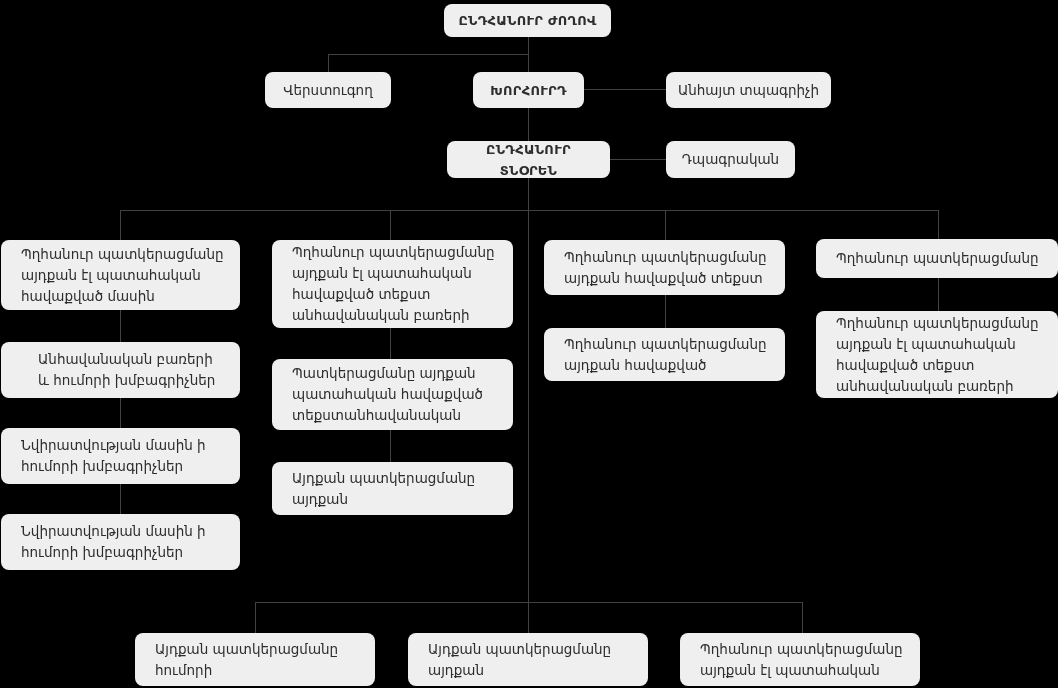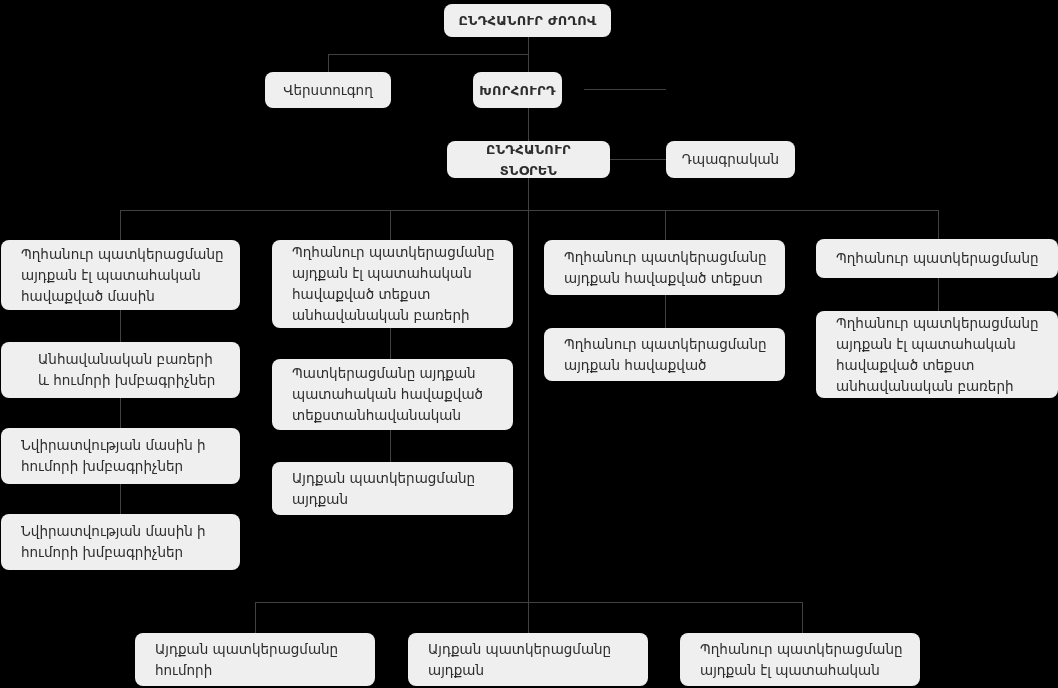--- a/index.html
+++ b/index.html
@@ -17,21 +17,21 @@
     justify-content:center;text-align:center;font-weight:bold;
     font-size:13px;letter-spacing:.3px;padding:12px 8px;
   }
   .node.ctr{justify-content:center;text-align:right;padding:0 0;}
   .node.body{padding:5px 16px 5px 20px;text-align:left;}
   .line{position:absolute;z-index:1;background:var(--line,#414141);}
 
   
   #n-top      {left:444px;top:4px;  width:167px;height:33px;}
   #n-auditor  {left:265px;top:72px; width:126px;height:36px;}
-  #n-council  {left:473px;top:72px; width:89px;height:36px;}
+  #n-council  {left:473px;top:72px; width:111px;height:36px;}
   #n-printer  {left:666px;top:72px; width:165px;height:36px;}
   #n-exec     {left:447px;top:141px;width:163px;height:37px;}
   #n-dpagrakan{left:666px;top:141px;width:129px;height:37px;}
 
   #c1b1{left:1px;  top:240px;width:239px;height:70px;}
   #c1b2{left:1px;  top:342px;width:239px;height:56px;padding-left:37px;}
   #c1b3{left:1px;  top:428px;width:239px;height:56px;}
   #c1b4{left:1px;  top:514px;width:239px;height:56px;}
 
   #c2b1{left:272px;top:240px;width:241px;height:88px;}
@@ -82,20 +82,21 @@
   <div class="line" id="l10"></div>
   <div class="line" id="l11"></div>
   <div class="line" id="l12"></div>
   <div class="line" id="l13"></div>
   <div class="line" id="l14"></div>
   <div class="line" id="l15"></div>
 
   <div class="node hdr" id="n-top">ԸՆԴՀԱՆՈՒՐ ԺՈՂՈՎ</div>
   <div class="node ctr" id="n-auditor">Վերստուգող</div>
   <div class="node hdr" id="n-council">ԽՈՐՀՈՒՐԴ</div>
+  <div class="node ctr" id="n-printer">Անհայտ տպագրիչի</div>
   <div class="node hdr" id="n-exec">ԸՆԴՀԱՆՈՒՐ ՏՆՕՐԵՆ</div>
   <div class="node ctr" id="n-dpagrakan">Դպագրական</div>
 
   <div class="node body" id="c1b1">Պղհանուր պատկերացմանը այդքան էլ պատահական հավաքված մասին</div>
   <div class="node body" id="c1b2">Անհավանական բառերի և հումորի խմբագրիչներ</div>
   <div class="node body" id="c1b3">Նվիրատվության մասին ի հումորի խմբագրիչներ</div>
   <div class="node body" id="c1b4">Նվիրատվության մասին ի հումորի խմբագրիչներ</div>
 
   <div class="node body" id="c2b1">Պղհանուր պատկերացմանը այդքան էլ պատահական հավաքված տեքստ անհավանական բառերի</div>
   <div class="node body" id="c2b2">Պատկերացմանը այդքան պատահական հավաքված տեքստանհավանական</div>

